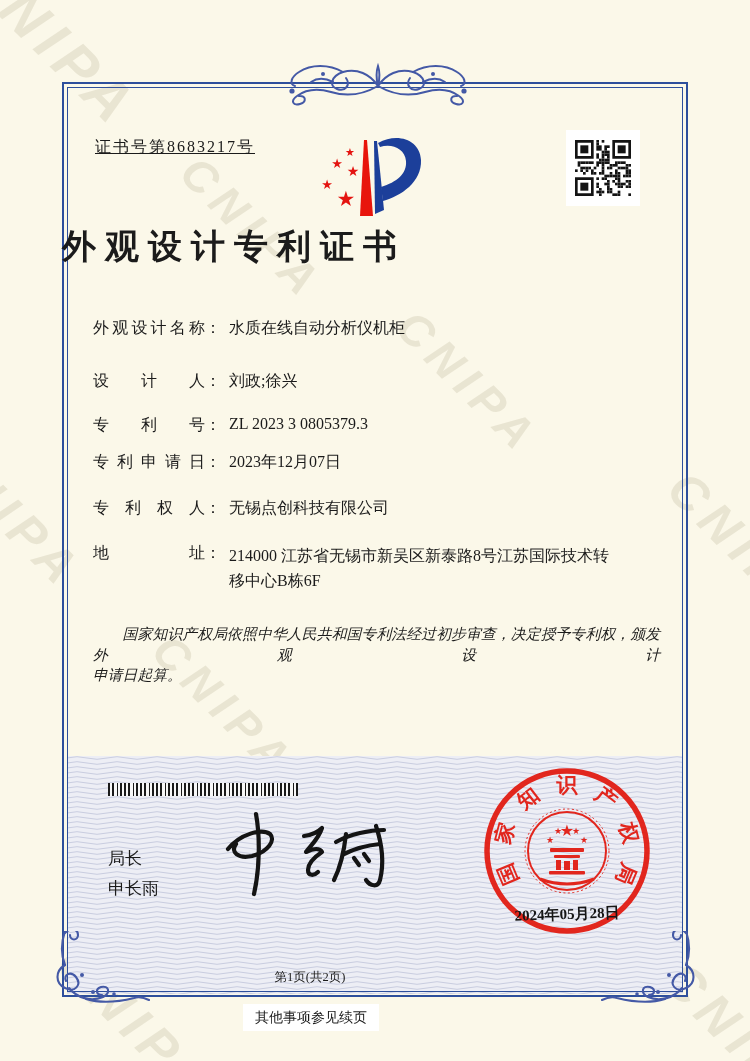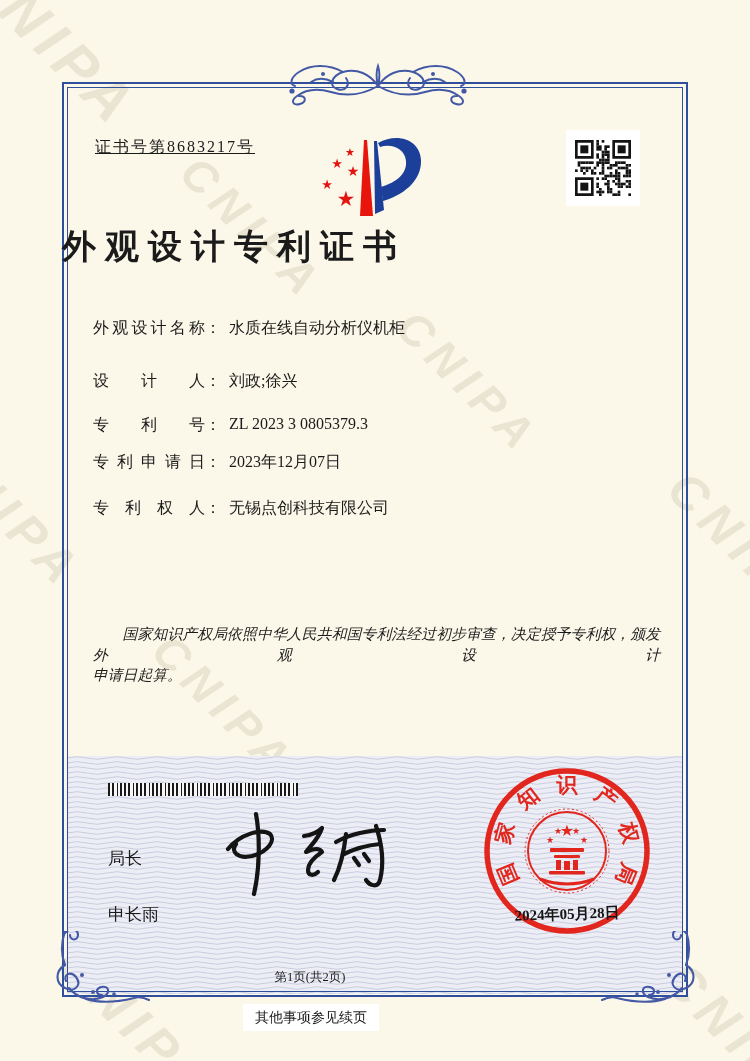--- a/index.html
+++ b/index.html
@@ -25,21 +25,21 @@
   .para .ln{white-space:nowrap;}
   .para .full{text-align:justify;text-align-last:justify;white-space:normal;}
   .para .ind{text-indent:2em;}
   .barcode{position:absolute;left:108px;top:783px;width:190px;height:13px;background:
      repeating-linear-gradient(90deg,#1a1a1a 0 2px,#f7f7f7 2px 4px),
      repeating-linear-gradient(90deg,rgba(247,247,247,0) 0 7px,#f7f7f7 7px 9px,rgba(247,247,247,0) 9px 16px);
      background-blend-mode:lighten;}
   .sig-title{position:absolute;left:108px;top:847px;font-size:17px;
      font-family:"Liberation Sans","DejaVu Sans",sans-serif;}
   .sig-name{position:absolute;left:108px;top:877px;font-size:17px;
-     font-family:"Liberation Sans","DejaVu Sans",sans-serif;margin-top:26px;}
+     font-family:"Liberation Sans","DejaVu Sans",sans-serif;}
   .signature{position:absolute;left:218px;top:802px;}
   .seal{position:absolute;left:480px;top:764px;width:174px;height:174px;opacity:.93;}
   .seal .ring-char{position:absolute;font-size:21px;font-weight:bold;color:#e2180e;
      font-family:"Liberation Serif","DejaVu Serif",serif;}
   .seal-date{position:absolute;left:480px;top:905px;width:174px;text-align:center;
      font-size:15px;font-weight:bold;color:#161616;transform:rotate(-2deg);}
   .page-no{position:absolute;left:62px;top:969px;width:496px;text-align:center;font-size:12.5px;}
   .cont-band{position:absolute;left:243px;top:1004px;width:136px;height:27px;background:#ffffff;
      display:flex;align-items:center;justify-content:center;}
   .cont-note{font-size:14px;white-space:nowrap;}
@@ -282,20 +282,25 @@
     <span class="fvalue">ZL 2023 3 0805379.3</span>
   </div>
   <div class="field-row" style="top:452px">
     <span class="flabel">专利申请日</span><span class="fcolon">：</span>
     <span class="fvalue">2023年12月07日</span>
   </div>
   <div class="field-row" style="top:498px">
     <span class="flabel">专利权人</span><span class="fcolon">：</span>
     <span class="fvalue">无锡点创科技有限公司</span>
   </div>
+  <div class="field-row" style="top:543px">
+    <span class="flabel">地址</span><span class="fcolon">：</span>
+    <span class="addr-lines"><span>214000 江苏省无锡市新吴区新泰路8号江苏国际技术转</span><br>
+      <span>移中心B栋6F</span></span>
+  </div>
 
   <div class="para" style="top:624px">
     <div class="ln full ind">国家知识产权局依照中华人民共和国专利法经过初步审查，决定授予专利权，颁发外观设计</div>
     <div class="ln">申请日起算。</div>
   </div>
 
   <div class="barcode"></div>
 
   <div class="sig-title">局长</div>
   <div class="sig-name">申长雨</div>

